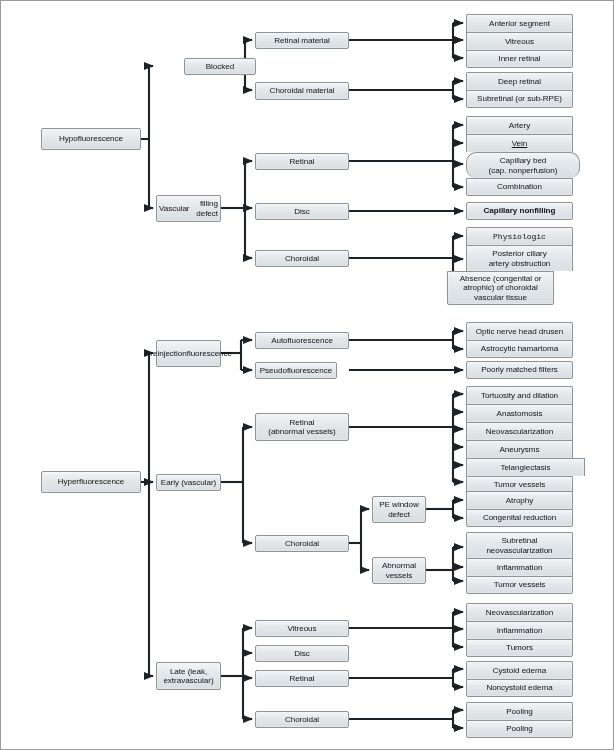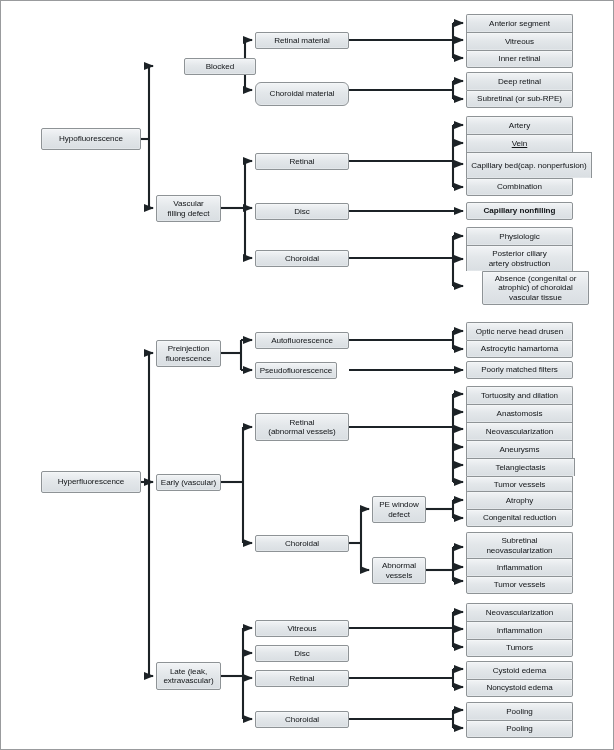--- a/index.html
+++ b/index.html
@@ -195,62 +195,62 @@
 
     </g>
   </svg>
 
   <div class="node" style="left:40px; top:127px; width:100px; height:22px;">Hypofluorescence</div>
 
   <div class="node" style="left:155px; top:57px; width:72px; height:17px;margin-left:28px;">Blocked</div>
 
   <div class="node" style="left:254px; top:31px; width:94px; height:17px;">Retinal material</div>
 
-  <div class="node" style="left:254px; top:81px; width:94px; height:24px;border-radius:6px;">Choroidal material</div>
+  <div class="node" style="left:254px; top:81px; width:94px; height:18px;">Choroidal material</div>
 
   <div class="node stack-top" style="left:465px; top:13px; width:107px; height:18px;">Anterior segment</div>
   <div class="node stack-mid" style="left:465px; top:31px; width:107px; height:18px;">Vitreous</div>
   <div class="node stack-bottom" style="left:465px; top:49px; width:107px; height:18px;">Inner retinal</div>
 
   <div class="node stack-top" style="left:465px; top:71px; width:107px; height:18px;">Deep retinal</div>
   <div class="node stack-bottom" style="left:465px; top:89px; width:107px; height:18px;">Subretinal (or sub-RPE)</div>
 
-  <div class="node two-line" style="left:155px; top:194px; width:65px; height:27px; flex-direction:column;">
+  <div class="node two-line" style="left:155px; top:194px; width:65px; height:27px; flex-direction:row;">
     <span>Vascular</span>
     <span>filling defect</span>
   </div>
 
   <div class="node" style="left:254px; top:152px; width:94px; height:17px;">Retinal</div>
   <div class="node" style="left:254px; top:202px; width:94px; height:17px;">Disc</div>
   <div class="node" style="left:254px; top:249px; width:94px; height:17px;">Choroidal</div>
 
   <div class="node stack-top" style="left:465px; top:115px; width:107px; height:18px;">Artery</div>
   <div class="node stack-mid" style="left:465px; top:133px; width:107px; height:18px;text-decoration:underline;">Vein</div>
-  <div class="node stack-mid two-line" style="left:465px; top:151px; width:126px; height:26px; ">
+  <div class="node stack-mid two-line" style="left:465px; top:151px; width:114px; height:26px; flex-direction:column;border-radius:10px;">
     <span>Capillary bed</span>
     <span>(cap. nonperfusion)</span>
   </div>
   <div class="node stack-bottom" style="left:465px; top:177px; width:107px; height:18px;">Combination</div>
 
   <div class="node" style="left:465px; top:201px; width:107px; height:18px;font-weight:bold;">Capillary nonfilling</div>
 
-  <div class="node stack-top" style="left:465px; top:226px; width:107px; height:18px;">Physiologic</div>
+  <div class="node stack-top" style="left:465px; top:226px; width:107px; height:18px;font-family:Liberation Mono, monospace;">Physiologic</div>
   <div class="node stack-mid two-line" style="left:465px; top:244px; width:107px; height:26px; flex-direction:column;">
     <span>Posterior ciliary</span>
     <span>artery obstruction</span>
   </div>
-  <div class="node stack-bottom two-line" style="left:481px; top:270px; width:107px; height:34px; flex-direction:column;">
+  <div class="node stack-bottom two-line" style="left:446px; top:270px; width:107px; height:34px; flex-direction:column;">
     <span>Absence (congenital or</span>
     <span>atrophic) of choroidal</span>
     <span>vascular tissue</span>
   </div>
 
   <div class="node" style="left:40px; top:470px; width:100px; height:22px;">Hyperfluorescence</div>
 
-  <div class="node two-line" style="left:155px; top:339px; width:65px; height:27px; flex-direction:column;">
+  <div class="node two-line" style="left:155px; top:339px; width:65px; height:27px; flex-direction:row;">
     <span>Preinjection</span>
     <span>fluorescence</span>
   </div>
 
   <div class="node" style="left:254px; top:331px; width:94px; height:17px;">Autofluorescence</div>
   <div class="node" style="left:254px; top:361px; width:82px; height:17px;">Pseudofluorescence</div>
 
   <div class="node stack-top" style="left:465px; top:321px; width:107px; height:18px;">Optic nerve head drusen</div>
   <div class="node stack-bottom" style="left:465px; top:339px; width:107px; height:18px;">Astrocytic hamartoma</div>
 
@@ -260,21 +260,21 @@
 
   <div class="node two-line" style="left:254px; top:412px; width:94px; height:28px; flex-direction:column;">
     <span>Retinal</span>
     <span>(abnormal vessels)</span>
   </div>
 
   <div class="node stack-top" style="left:465px; top:385px; width:107px; height:18px;">Tortuosity and dilation</div>
   <div class="node stack-mid" style="left:465px; top:403px; width:107px; height:18px;">Anastomosis</div>
   <div class="node stack-mid" style="left:465px; top:421px; width:107px; height:18px;">Neovascularization</div>
   <div class="node stack-mid" style="left:465px; top:439px; width:107px; height:18px;">Aneurysms</div>
-  <div class="node stack-mid" style="left:465px; top:457px; width:109px; height:18px;">Telangiectasis</div>
+  <div class="node stack-mid" style="left:465px; top:457px; width:119px; height:18px;">Telangiectasis</div>
   <div class="node stack-bottom" style="left:465px; top:475px; width:107px; height:18px;">Tumor vessels</div>
 
   <div class="node" style="left:254px; top:534px; width:94px; height:17px;">Choroidal</div>
 
   <div class="node two-line" style="left:371px; top:495px; width:54px; height:27px; flex-direction:column;">
     <span>PE window</span>
     <span>defect</span>
   </div>
 
   <div class="node stack-top" style="left:465px; top:490px; width:107px; height:18px;">Atrophy</div>

